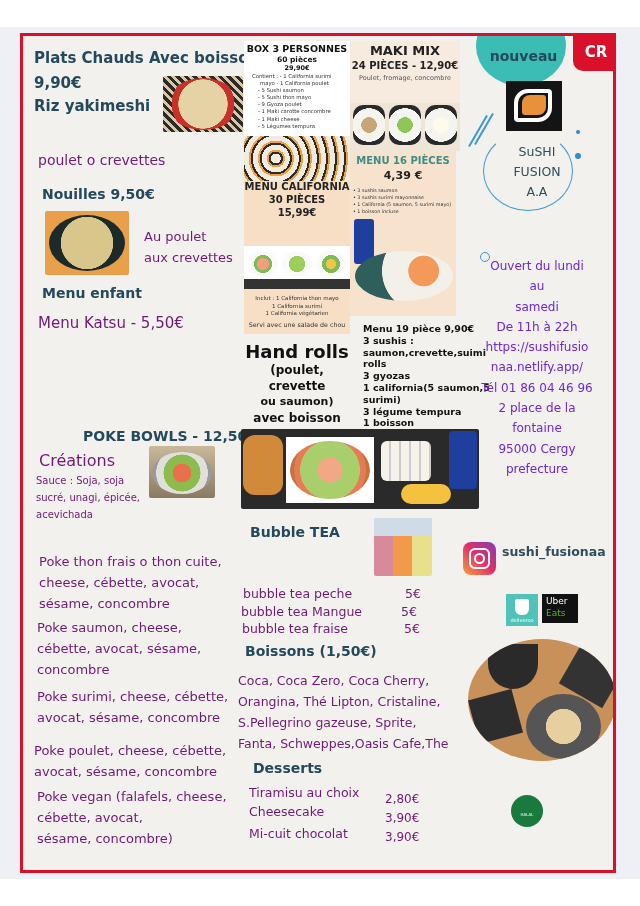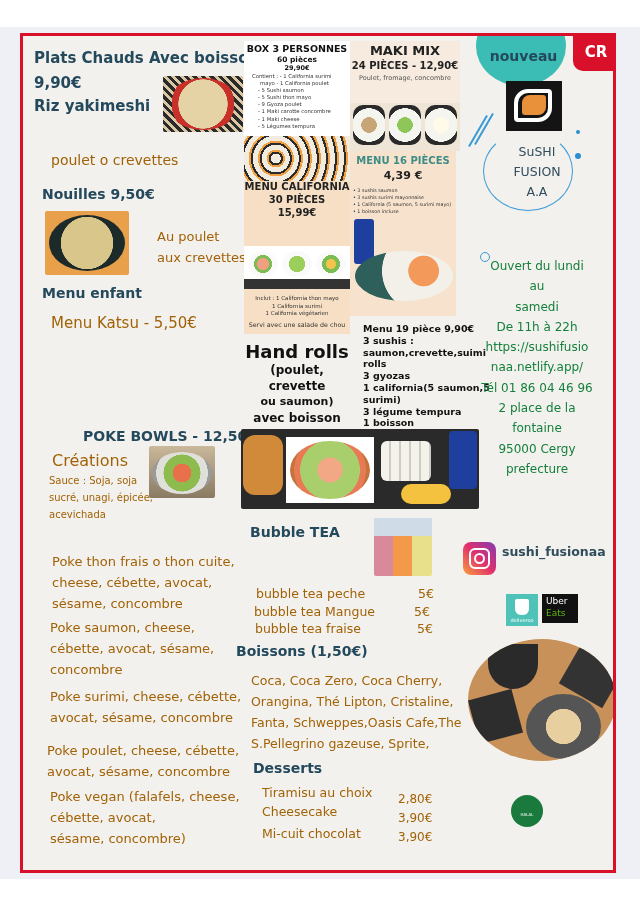--- a/index.html
+++ b/index.html
@@ -3,21 +3,21 @@
 <meta charset="utf-8">
 <style>
   html, body { margin:0; padding:0; }
   body { width:640px; height:906px; background:#ffffff; position:relative; overflow:hidden;
          font-family:"DejaVu Sans", sans-serif; color:#2f4d5c; }
   .backdrop { position:absolute; left:0; top:27px; width:640px; height:852px; background:#eef0f5; }
   .menu { position:absolute; left:20px; top:33px; width:596px; height:840px; background:#f3f1ed;
           border:3px solid #d8102a; box-sizing:border-box; overflow:hidden; }
   .abs { position:absolute; }
   .h { font-weight:bold; color:#24495c; }
-  .t { color:#a16207;margin-left:13px; }
+  .t { color:#701a75; }
   .img { position:absolute; border-radius:2px; }
   .lbl { position:absolute; font-size:8px; color:#222; text-align:center; }
   .blk { color:#111; font-weight:bold; }
 </style>
 </head>
 <body>
 
 <div class="backdrop"></div>
 
 <div class="menu">
@@ -166,26 +166,26 @@
   <div class="abs h" style="left:227px;top:488px;font-size:14px;">Bubble TEA</div>
   <div class="img" style="left:351px;top:482px;width:58px;height:58px;background:linear-gradient(90deg,#d98a9a 0 33%,#f39a4a 33% 66%,#e8e08a 66%);">
     <div style="position:absolute;left:0;top:0;width:58px;height:18px;background:#cfdbe6;"></div>
   </div>
   <div class="abs t" style="left:218px;top:549px;font-size:12.5px;line-height:17.5px;">
     <div style="position:relative;width:170px;"><span style="padding-left:2px">bubble tea peche</span><span style="position:absolute;left:164px">5€</span></div>
     <div style="position:relative;width:170px;"><span>bubble tea Mangue</span><span style="position:absolute;left:160px">5€</span></div>
     <div style="position:relative;width:170px;"><span style="padding-left:1px">bubble tea fraise</span><span style="position:absolute;left:163px">5€</span></div>
   </div>
 
-  <div class="abs h" style="left:213px;top:607px;font-size:14px;">Boissons (1,50€)</div>
+  <div class="abs h" style="left:222px;top:607px;font-size:14px;">Boissons (1,50€)</div>
   <div class="abs t" style="left:215px;top:634px;font-size:12.5px;line-height:21px;">
     <div>Coca, Coca Zero, Coca Cherry,</div>
     <div>Orangina, Thé Lipton, Cristaline,</div>
+    <div>S.Pellegrino gazeuse, Sprite,</div>
     <div>Fanta, Schweppes,Oasis Cafe,The</div>
-    <div>S.Pellegrino gazeuse, Sprite,</div>
   </div>
 
   <div class="abs h" style="left:230px;top:724px;font-size:14px;">Desserts</div>
   <div class="abs t" style="left:226px;top:746px;font-size:12.5px;line-height:22px;">
     <div>Tiramisu au choix</div>
     <div style="margin-top:-3px">Cheesecake</div>
     <div>Mi-cuit chocolat</div>
   </div>
   <div class="abs t" style="left:362px;top:754px;font-size:12px;line-height:19px;">
     <div>2,80€</div>
@@ -206,21 +206,21 @@
   <div class="abs" style="left:553px;top:94px;width:4px;height:4px;border-radius:50%;background:#2a8fd0;"></div>
   <div class="abs" style="left:552px;top:117px;width:6px;height:6px;border-radius:50%;background:#2a8fd0;"></div>
   <div class="abs" style="left:460px;top:95px;width:90px;height:80px;border:1.5px solid #3b9ad6;border-top-color:transparent;border-radius:50%;box-sizing:border-box;"></div>
   <div class="abs" style="left:463px;top:106px;width:102px;text-align:center;font-size:12.5px;line-height:20px;color:#2f4d5c;">
     <div>SuSHI</div>
     <div>FUSION</div>
     <div>A.A</div>
   </div>
 
   <div class="abs" style="left:457px;top:216px;width:10px;height:10px;border:1.5px solid #3b9ad6;border-radius:50%;box-sizing:border-box;"></div>
-  <div class="abs" style="left:458px;top:220px;width:112px;text-align:center;font-size:12px;line-height:20.3px;color:#15803d;">
+  <div class="abs" style="left:458px;top:220px;width:112px;text-align:center;font-size:12px;line-height:20.3px;color:#6d28d9;">
     <div>Ouvert du lundi au</div>
     <div>samedi</div>
     <div>De 11h à 22h</div>
     <div>https://sushifusio</div>
     <div>naa.netlify.app/</div>
     <div>Tél 01 86 04 46 96</div>
     <div>2 place de la</div>
     <div>fontaine</div>
     <div>95000 Cergy</div>
     <div>prefecture</div>

